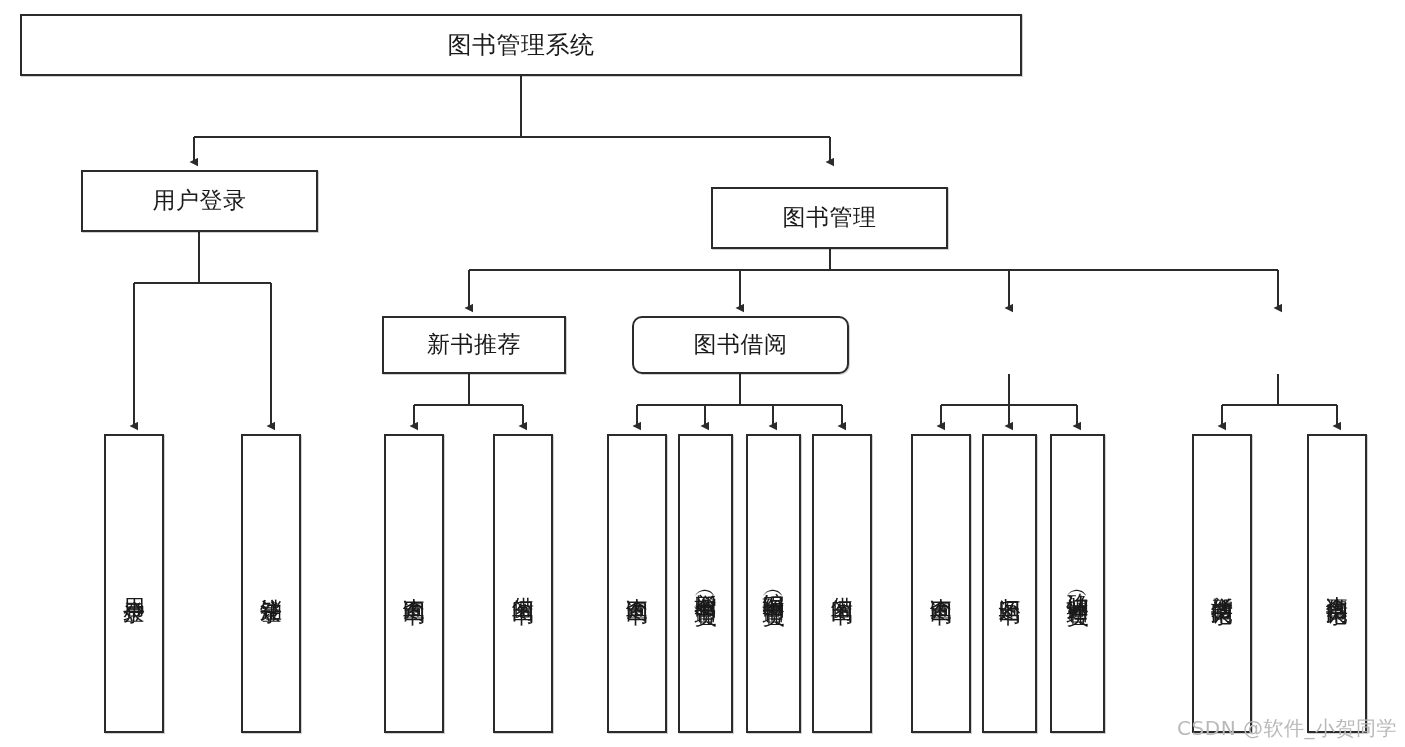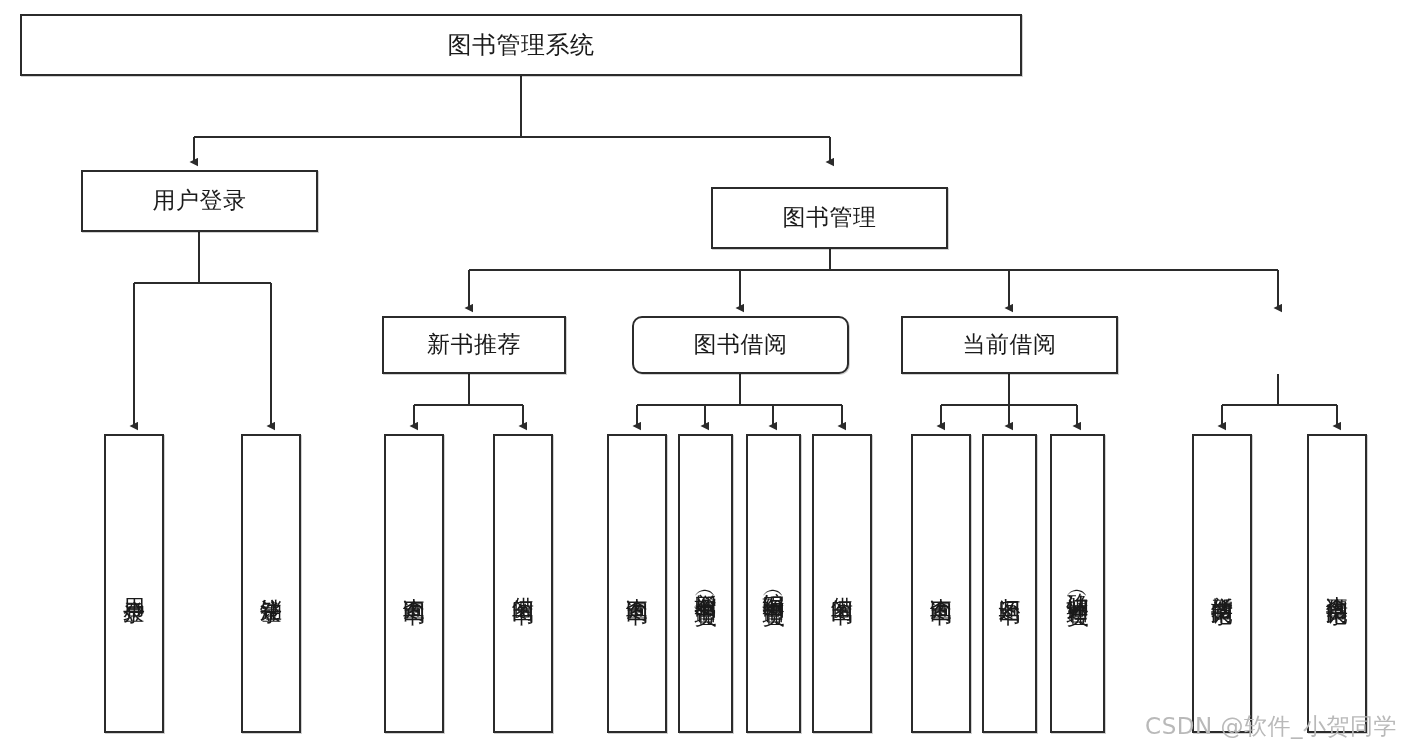--- a/index.html
+++ b/index.html
@@ -59,21 +59,21 @@
     line-height: 1.0;
     max-height: 100%;
   }
   .node.root .node-label {
     font-size: 24px;
   }
   .watermark {
     position: absolute;
     right: 8px;
     bottom: 5px;
-    font-size: 23px;
+    font-size: 20px;
     color: #b9b9b9;
     letter-spacing: 0.5px;
     user-select: none;
     white-space: nowrap;
   }
 </style>
 </head>
 <body>
 
 <div id="diagram-root">
@@ -139,23 +139,20 @@
   <div class="node horizontal" style="left:711px; top:170px; width:237px; height:62px;margin-top:17px;">
     <span class="node-label">图书管理</span>
   </div>
 
   <div class="node horizontal" style="left:382px; top:316px; width:184px; height:58px;">
     <span class="node-label">新书推荐</span>
   </div>
   <div class="node horizontal" style="left:632px; top:316px; width:217px; height:58px;border-radius:10px;">
     <span class="node-label">图书借阅</span>
   </div>
-  <div class="node horizontal" style="left:901px; top:316px; width:217px; height:58px;">
-    <span class="node-label">当前借阅</span>
-  </div>
 
   <div class="node vertical" style="left:104px; top:434px; width:60px; height:299px;">
     <span class="node-label">用户登录</span>
   </div>
   <div class="node vertical" style="left:241px; top:434px; width:60px; height:299px;">
     <span class="node-label">注销登录</span>
   </div>
 
   <div class="node vertical" style="left:384px; top:434px; width:60px; height:299px;">
     <span class="node-label">查询图书</span>

